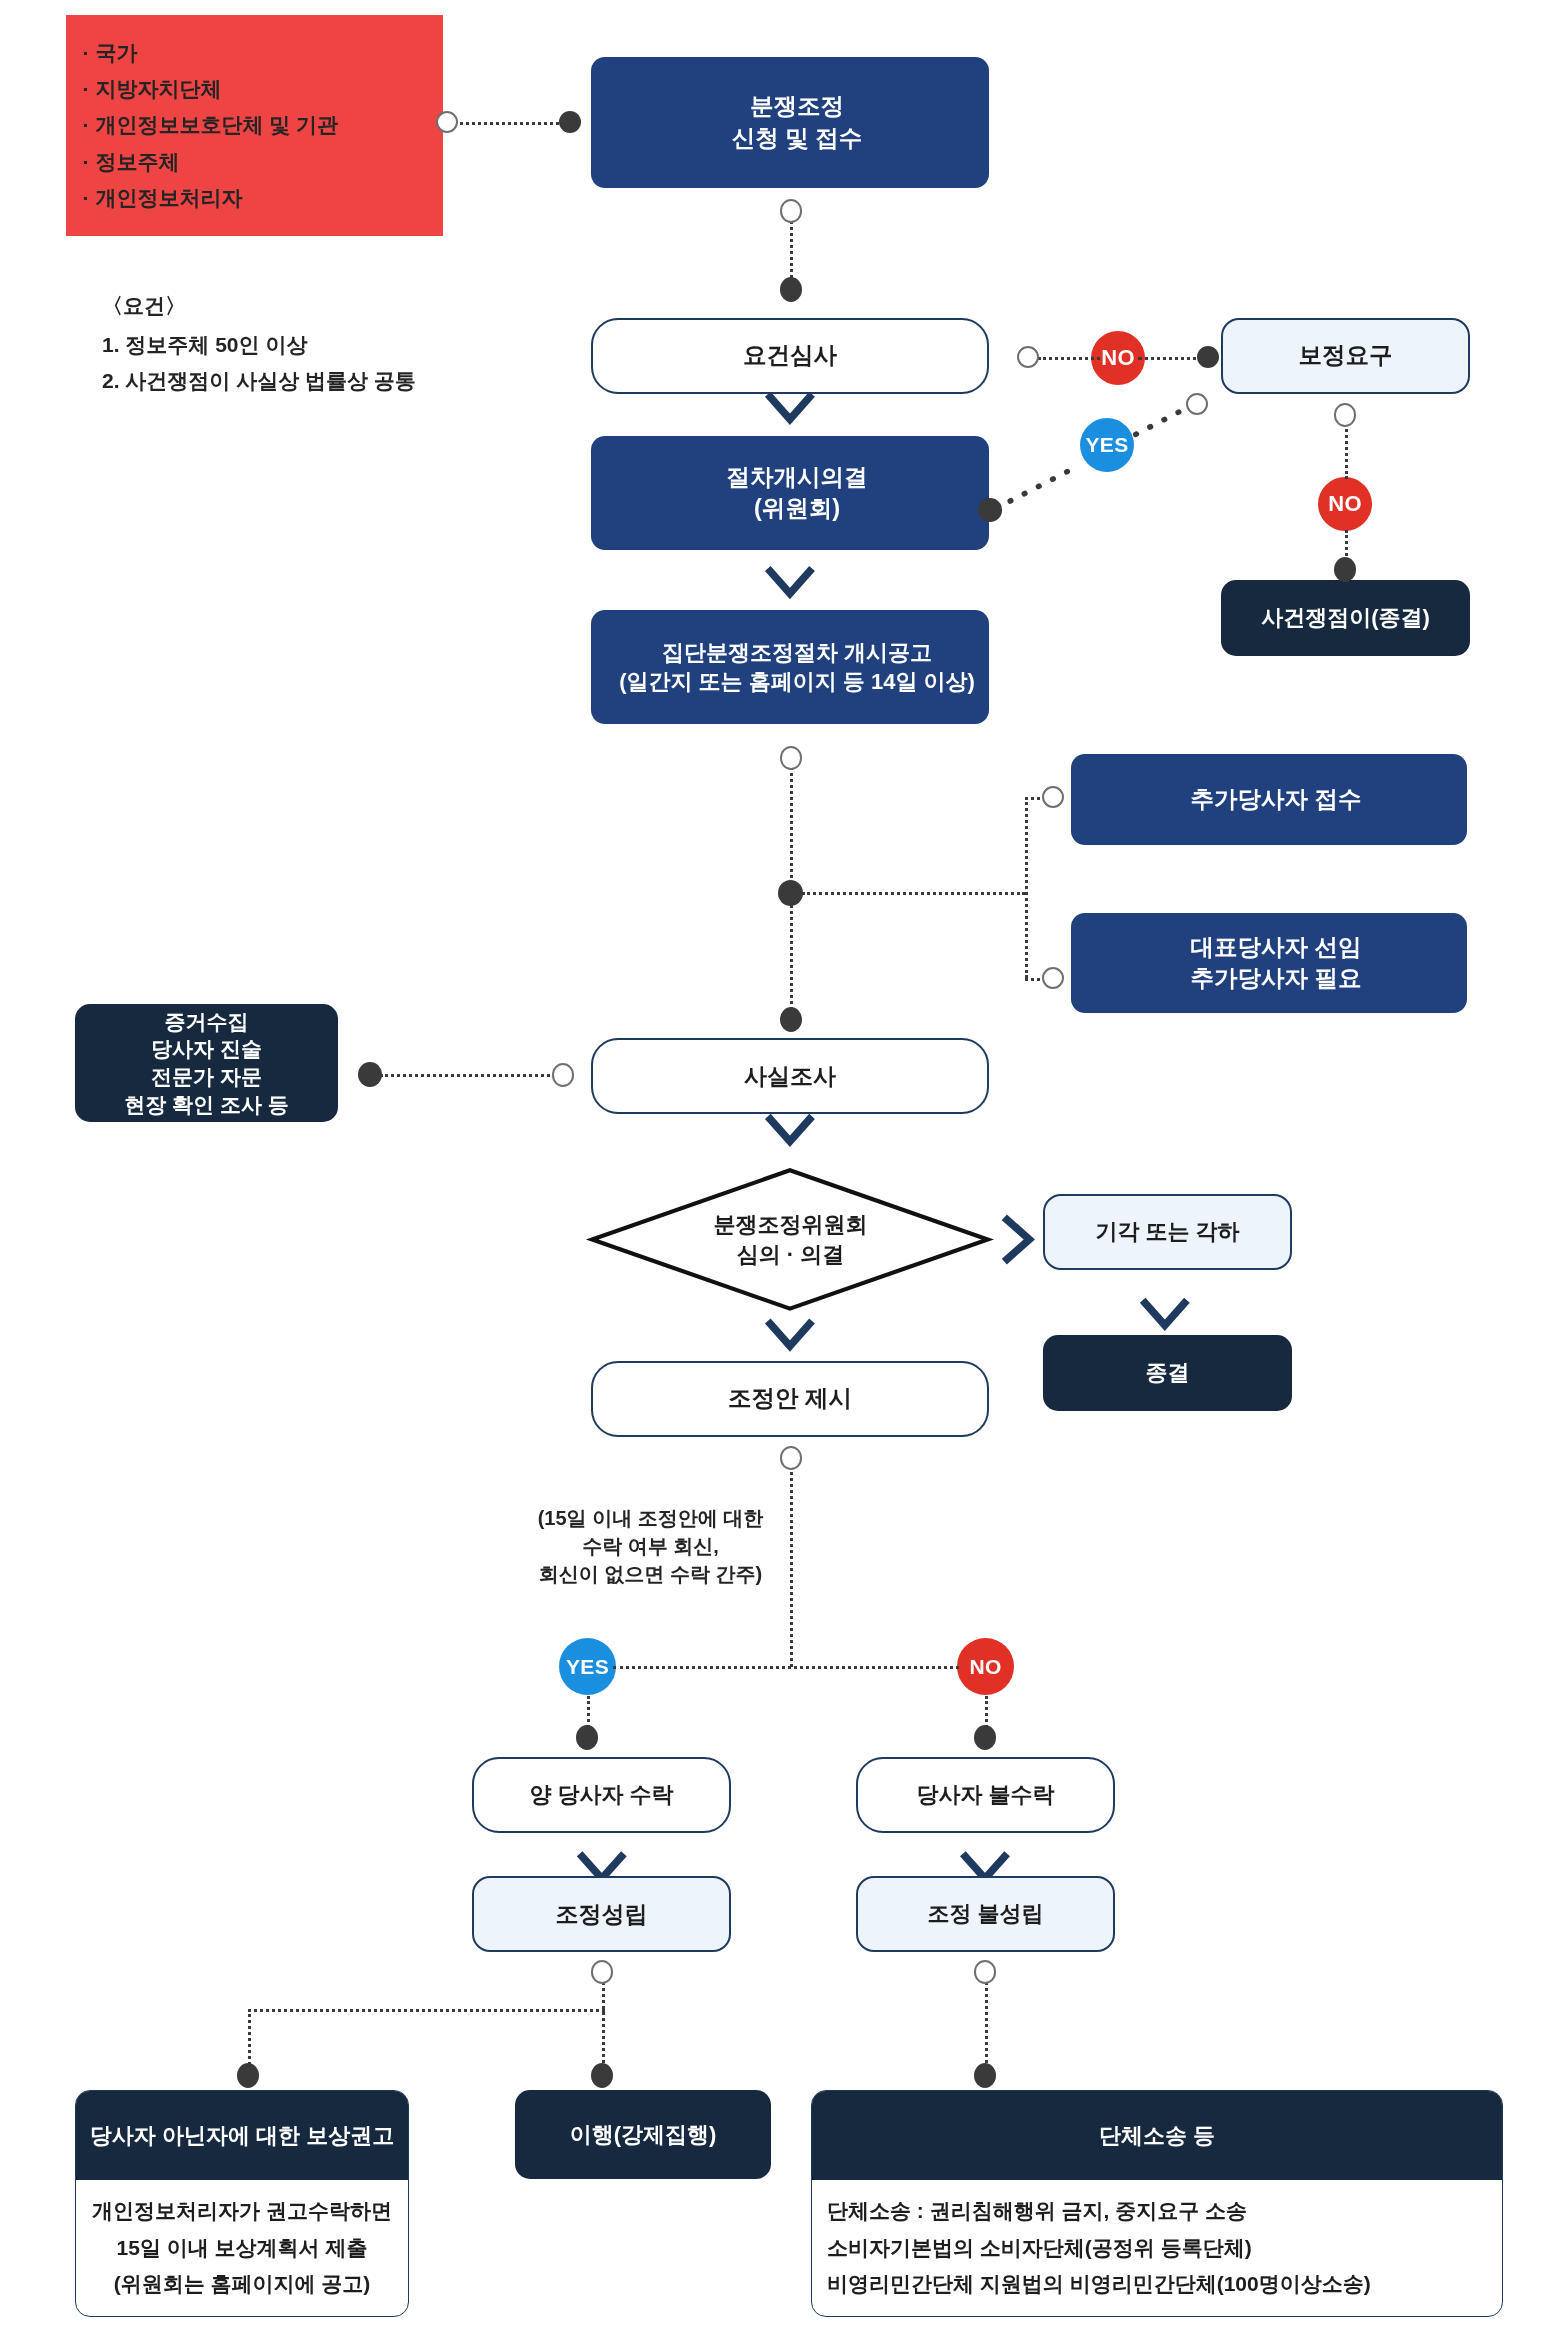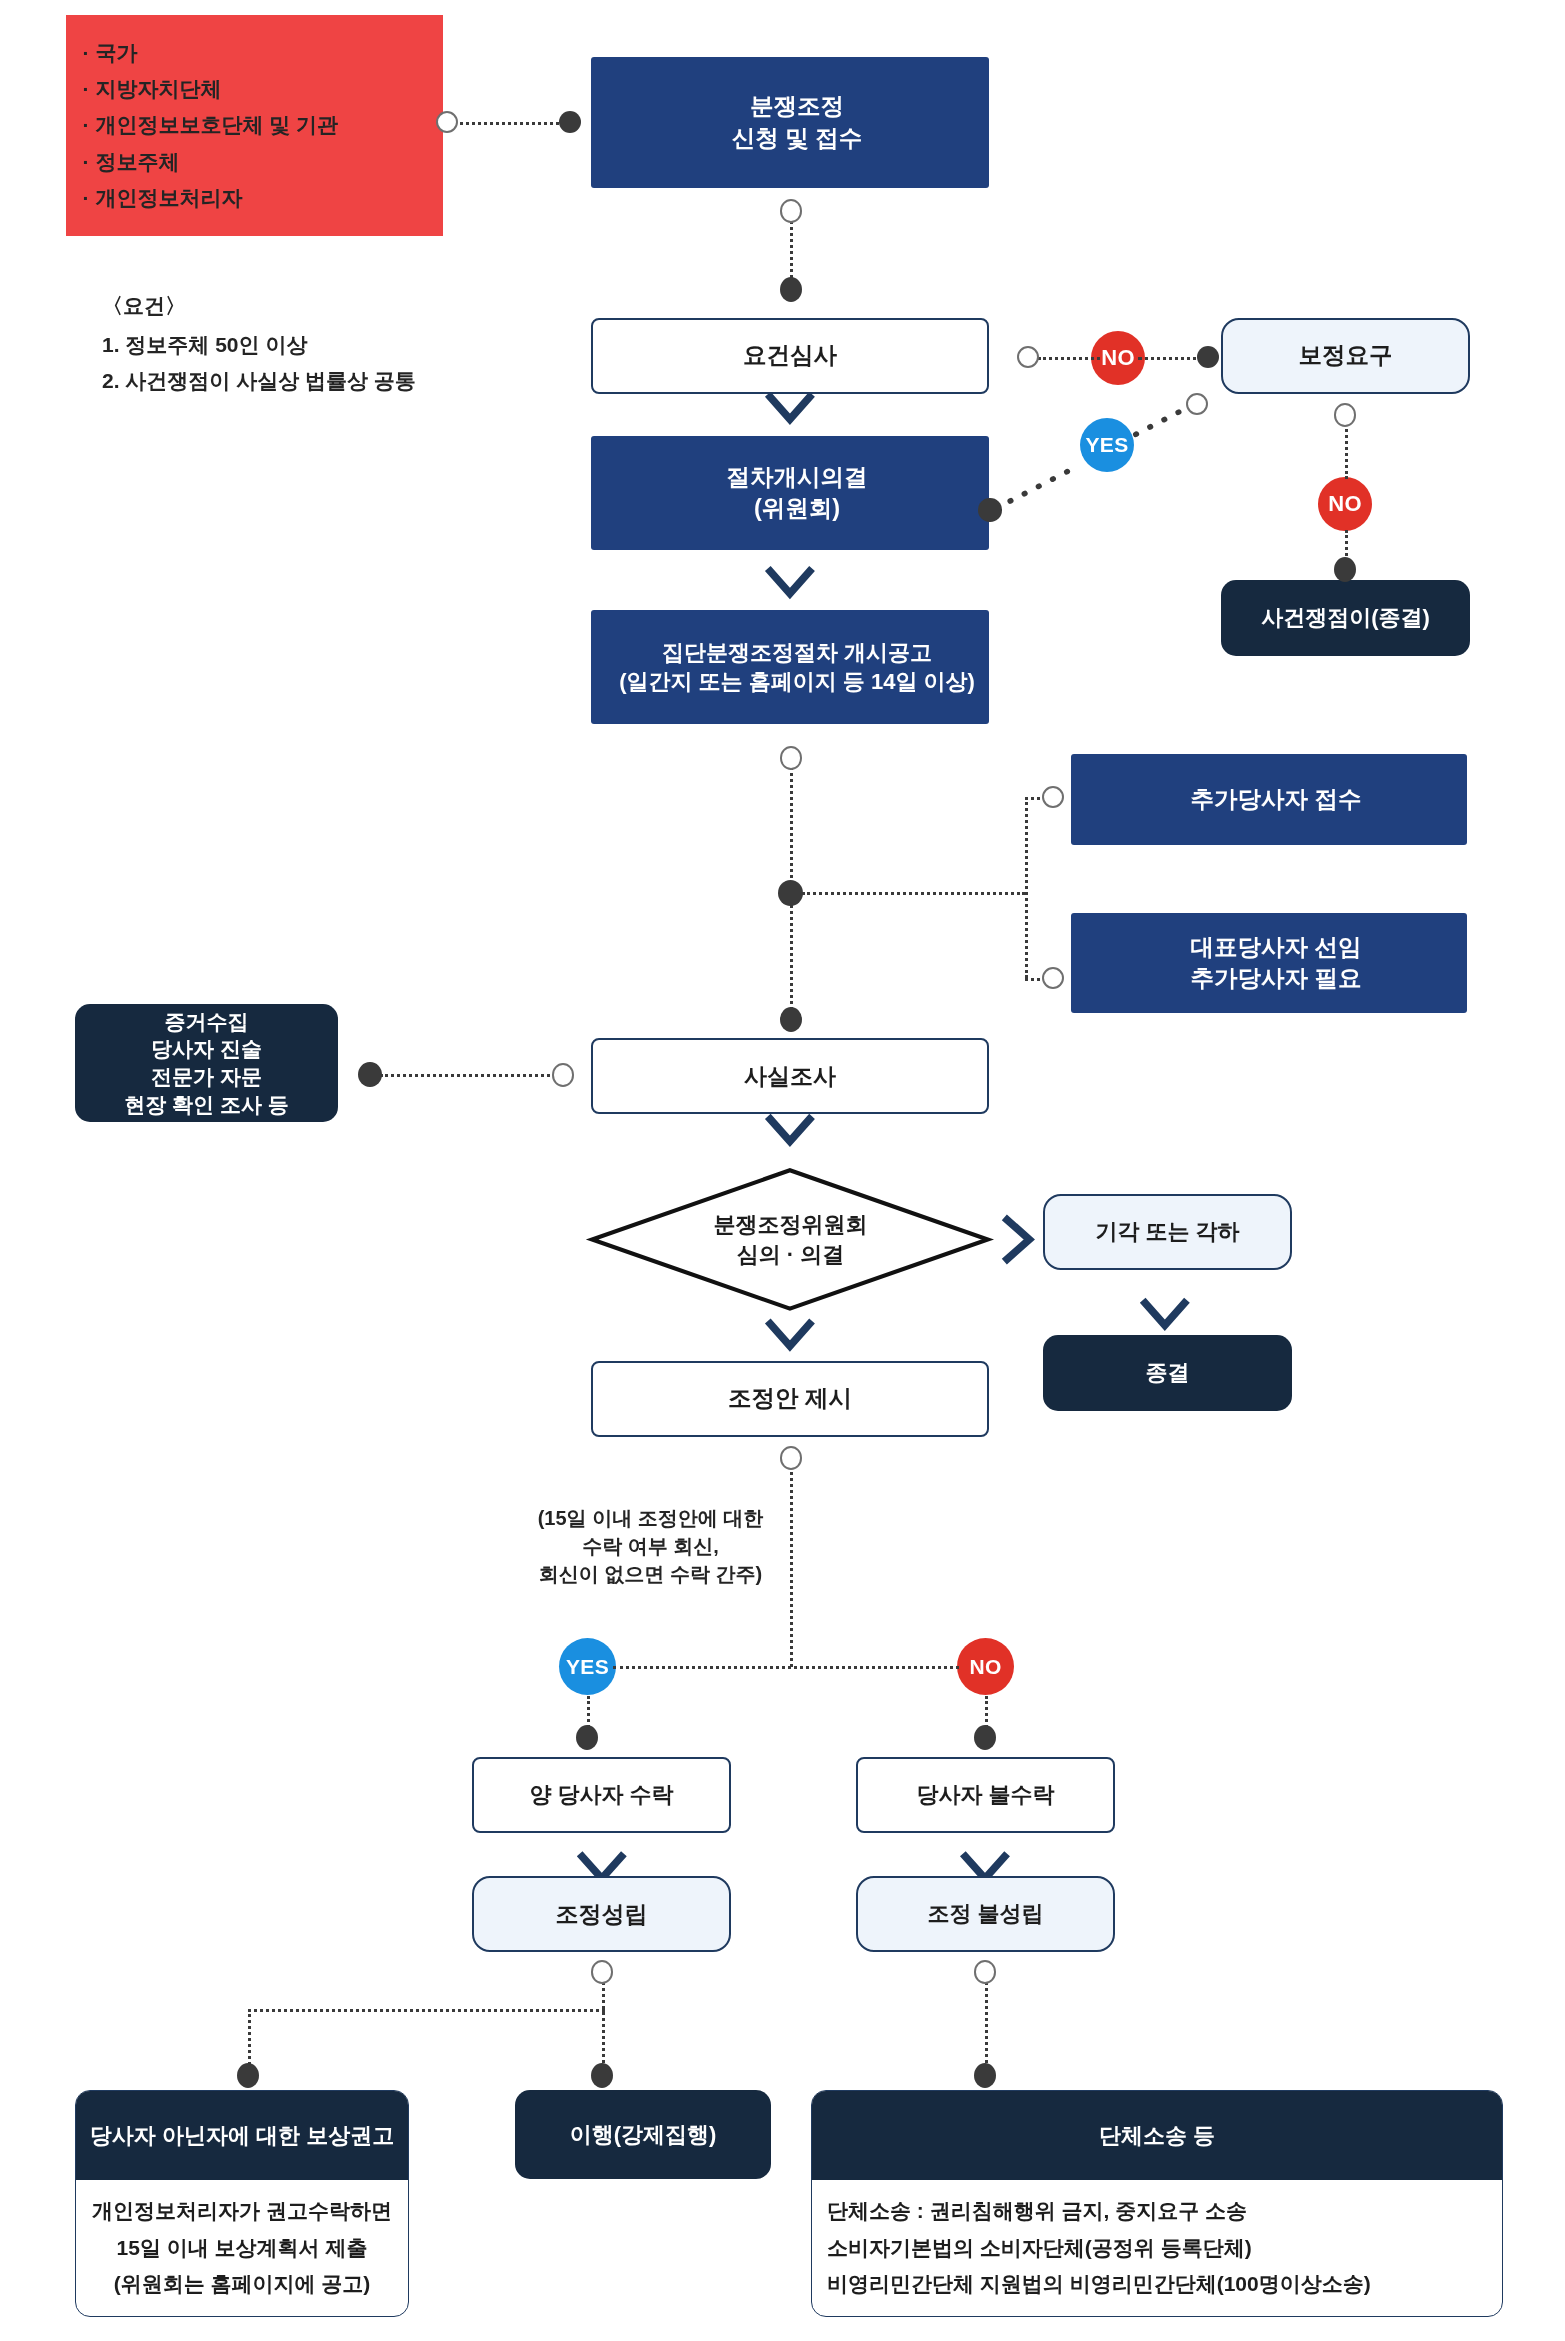--- a/index.html
+++ b/index.html
@@ -25,35 +25,35 @@
     align-items: center;
     justify-content: center;
     text-align: center;
     line-height: 1.32;
     white-space: pre-line;
   }
   
   .v-navy {
     background: #20407e;
     color: #ffffff;
-    border-radius: 3px;
+    border-radius: 14px;
     font-weight: bold;
     padding-left: 14px;
   }
   .v-darknavy {
     background: #16293f;
     color: #ffffff;
     border-radius: 15px;
     font-weight: bold;
   }
   .v-white {
     background: #ffffff;
     color: #1d1d1d;
     border: 2.1px solid #1f3a5f;
-    border-radius: 8px;
+    border-radius: 27px;
     font-weight: bold;
   }
   .v-lightblue {
     background: #eef4fb;
     color: #1d1d1d;
     border: 2.1px solid #1f3a5f;
     border-radius: 18px;
     font-weight: bold;
   }
   .v-infobox {

